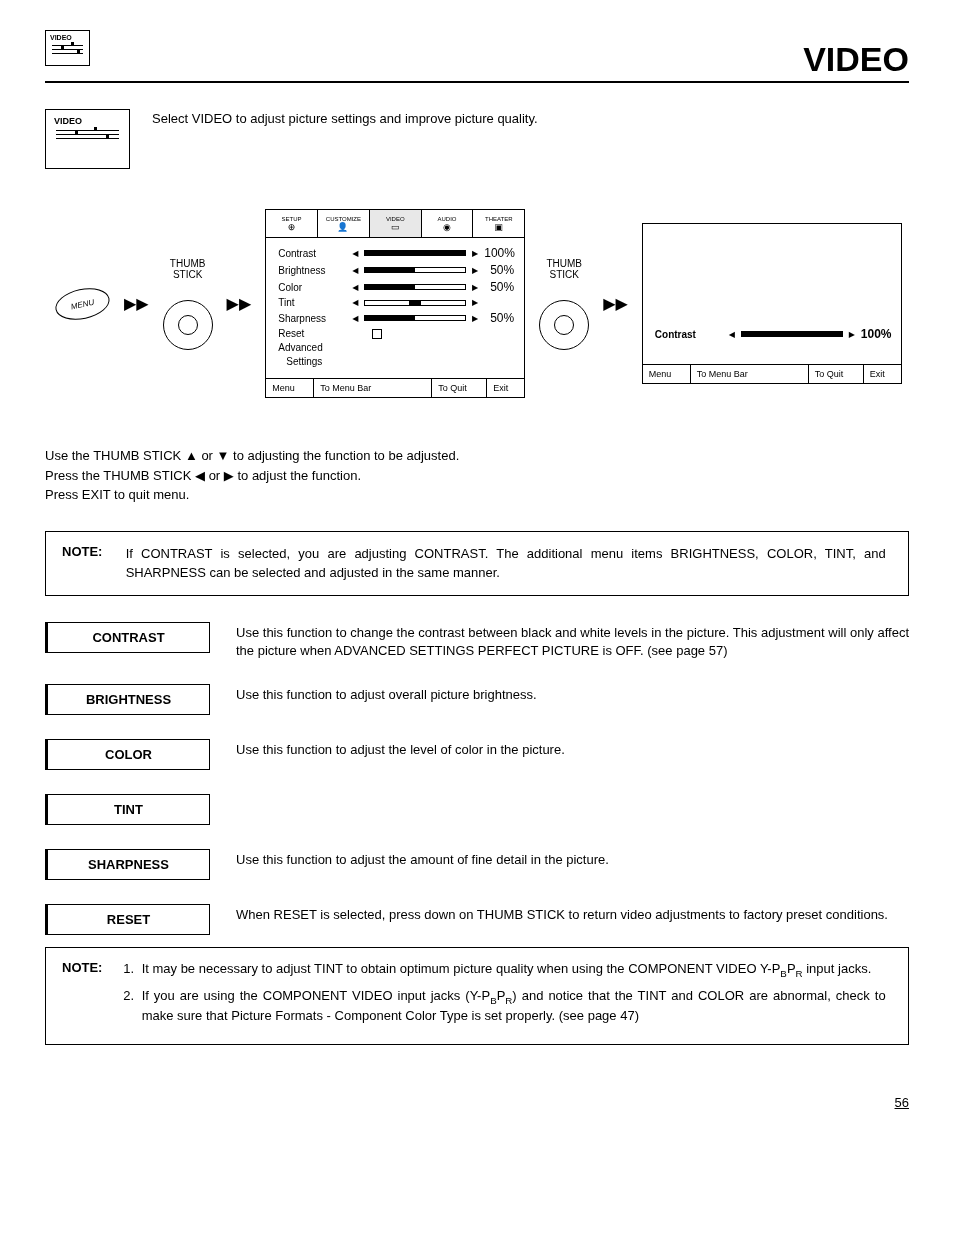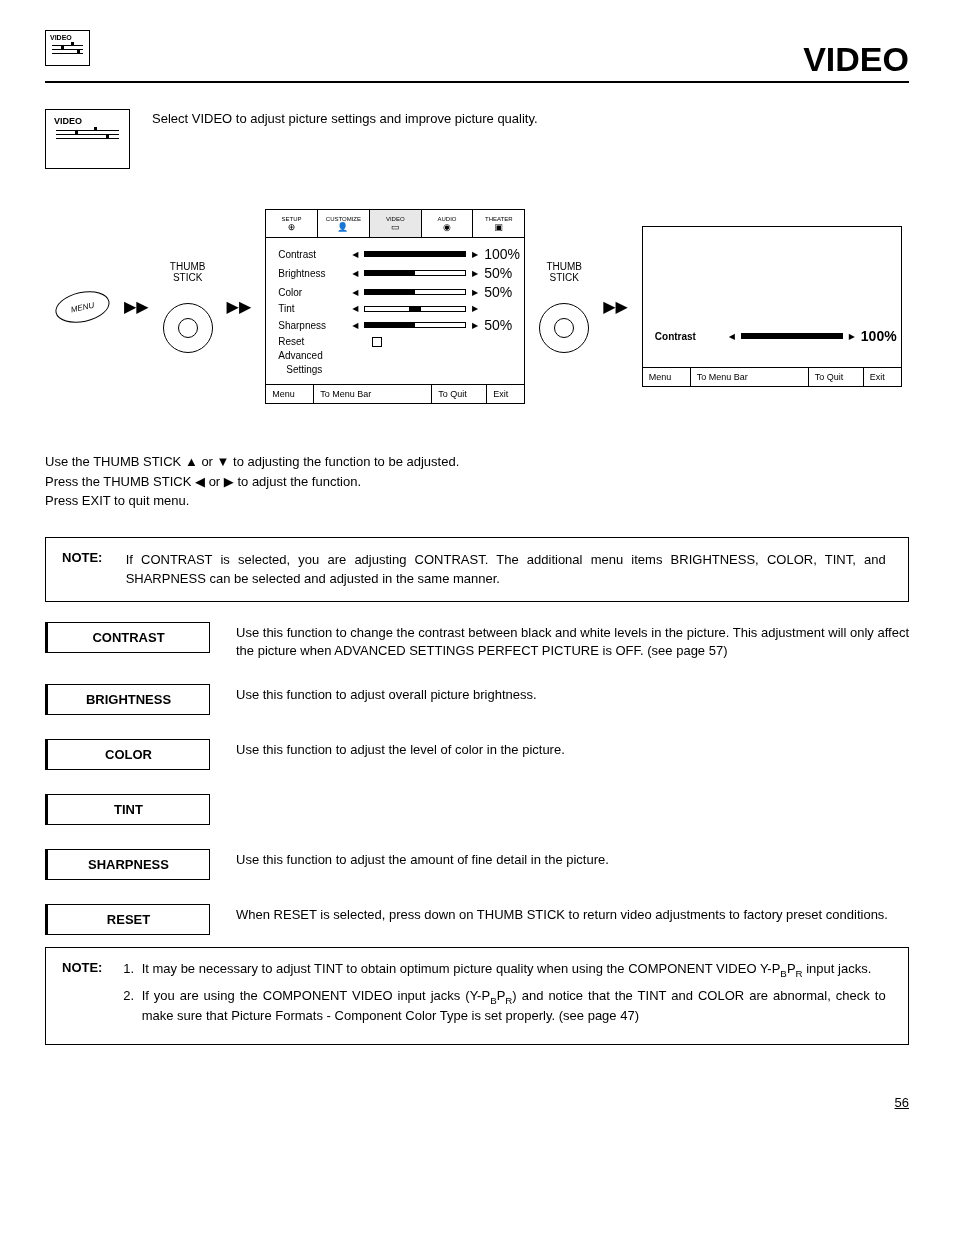--- a/index.html
+++ b/index.html
@@ -154,21 +154,21 @@
   .slider-bar {
     flex: 1;
     height: 6px;
     border: 1px solid #000;
     position: relative;
     display: flex;
     align-items: center;
   }
   .slider-fill { height: 100%; background: #000; }
   .slider-tri-l, .slider-tri-r { font-size: 8px; }
-  .slider-val { font-size: 14px; width: 30px; text-align: left; }
+  .slider-val { font-size: 12px; width: 30px; text-align: right; }
   .tint-mid { position: absolute; left: 50%; transform: translateX(-50%); width: 12px; height: 4px; background: #000; }
   .reset-box {
     width: 10px; height: 10px; border: 1px solid #000; display: inline-block;
   }
   .osd-footer {
     border-top: 1px solid #000;
     display: flex;
     font-size: 9px;
   }
   .osd-footer div {
@@ -184,21 +184,21 @@
     justify-content: center;
     padding-bottom: 20px;
   }
   .instruct {
     margin-bottom: 26px;
     line-height: 1.5;
   }
   .note-box {
     border: 1px solid #000;
     padding: 12px 16px;
-    margin-bottom: 20px;
+    margin-bottom: 26px;
   }
   .note-box .note-label {
     font-weight: bold;
     display: inline-block;
     width: 60px;
     vertical-align: top;
   }
   .note-box .note-body {
     display: inline-block;
     width: calc(100% - 70px);

